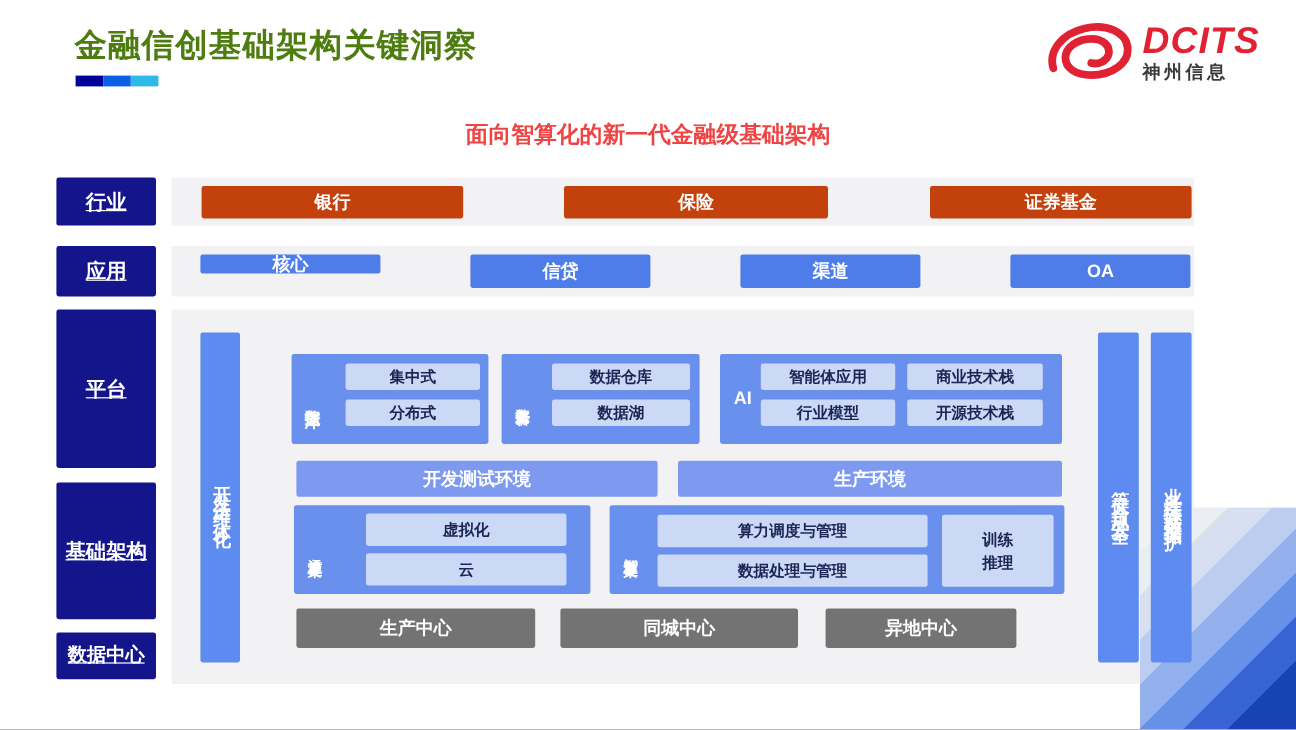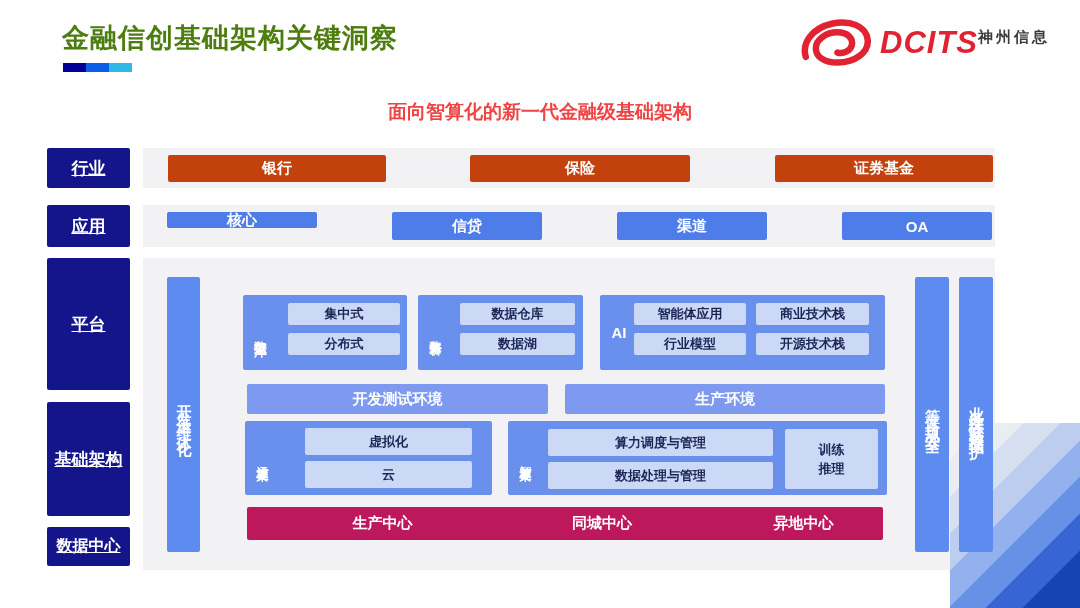--- a/index.html
+++ b/index.html
@@ -4,36 +4,36 @@
 <style>
   html,body{margin:0;padding:0;background:#888;}
   .slide{position:relative;width:1080px;height:608px;background:#ffffff;overflow:hidden;
          font-family:"Liberation Sans","DejaVu Sans",sans-serif;}
   
   .page-title{position:absolute;left:62px;top:20px;font-size:27px;font-weight:bold;color:#4d7c0f;letter-spacing:1px;}
   .accent-bar{position:absolute;left:63px;top:63px;display:flex;}
   .accent-bar span{display:block;width:23px;height:9px;}
   .acc1{background:#000099;} .acc2{background:#0b5fe6;} .acc3{background:#2fb9e8;}
   .logo{position:absolute;right:30px;top:12px;display:flex;align-items:center;gap:8px;}
-  .logo-text{display:flex;flex-direction:row;line-height:1.05;}
+  .logo-text{display:flex;flex-direction:column;line-height:1.05;}
   .logo-brand{font-size:31px;font-weight:bold;font-style:italic;color:#e02233;letter-spacing:1px;}
   .logo-company{font-size:15px;font-weight:bold;color:#3a3a3a;letter-spacing:3px;margin-top:2px;}
   .subtitle{position:absolute;left:0;right:0;top:99px;text-align:center;font-size:19px;font-weight:bold;color:#ef4444;}
   
   .rail{position:absolute;left:47px;width:83px;background:#14148b;color:#fff;font-weight:bold;
         display:flex;align-items:center;justify-content:center;border-radius:2px;font-size:17px;text-decoration:underline;}
   
   .strip{position:absolute;left:143px;width:852px;background:#f2f2f4;z-index:0;}
   
   .box{position:absolute;display:flex;align-items:center;justify-content:center;color:#fff;
        font-weight:bold;border-radius:2px;z-index:2;}
   .industry-box{background:#c2410c;font-size:15px;}
   .app-box{background:#4e7ce8;font-size:15px;}
   .env-box{background:#7e9af0;font-size:15px;}
-  .dc-box{background:#be185d;font-size:15px;padding-left:36px;}
+  .dc-box{background:#737373;font-size:15px;}
   .vbar{background:#5e8bef;z-index:2;}
   .vbar .vtext{writing-mode:vertical-rl;text-orientation:upright;letter-spacing:6px;font-size:15px;}
   .group{position:absolute;background:#6890ec;border-radius:2px;z-index:2;}
   .group-label{position:absolute;left:0;top:0;bottom:0;width:34px;display:flex;align-items:center;
                justify-content:center;color:#fff;font-weight:bold;font-size:13px;}
   .group-label .vtext{writing-mode:vertical-rl;text-orientation:upright;letter-spacing:1px;}
   .ai-label{position:absolute;left:6px;top:0;bottom:0;width:26px;display:flex;align-items:center;
             justify-content:center;color:#fff;font-weight:bold;font-size:15px;}
   .inner{position:absolute;background:#cbd9f7;color:#1c2554;font-weight:bold;font-size:13px;
          display:flex;align-items:center;justify-content:center;border-radius:2px;text-align:center;}

